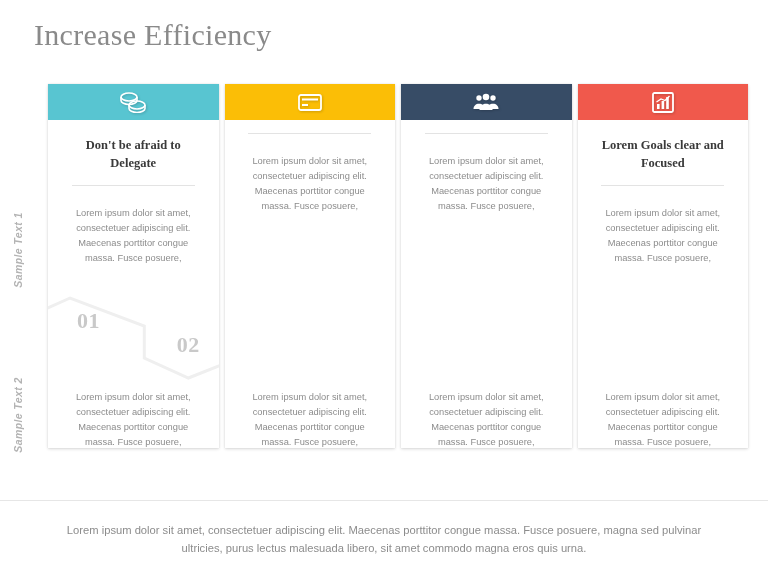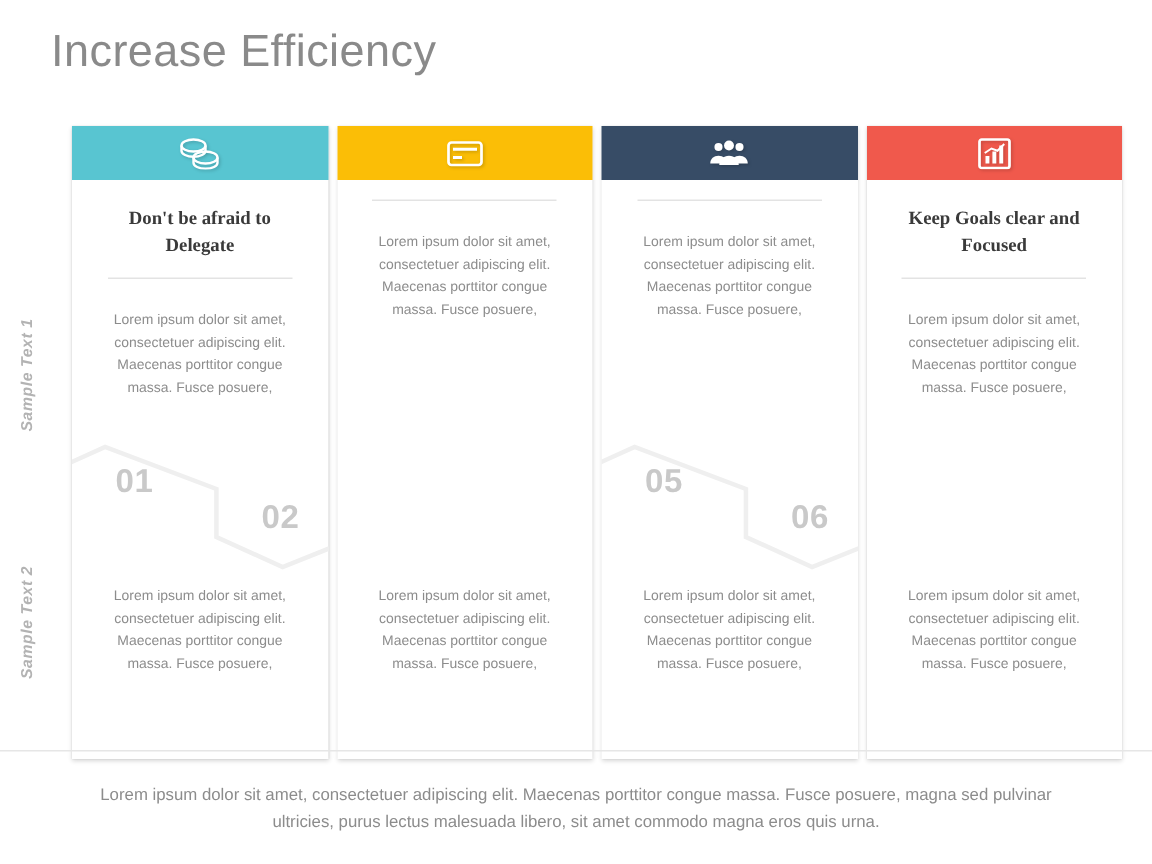--- a/index.html
+++ b/index.html
@@ -13,20 +13,21 @@
 
   
   #page-title{
     position:absolute;
     left:34px; top:18px;
     font-size:30px;
     font-weight:400;
     color:#8a8a8a;
     letter-spacing:.3px;
     white-space:nowrap;
+    font-family:Liberation Serif, serif;
   }
 
   
   .side-label{
     position:absolute;
     left:0; width:36px;
     font-size:10.5px;
     font-style:italic;
     font-weight:bold;
     color:#b3b3b3;
@@ -38,21 +39,21 @@
   #side-label-2{ top:365px; height:100px; }
   .side-label .side-wrap{
     position:absolute; left:50%; top:50%;
     transform:translate(-50%,-50%) rotate(-90deg);
   }
 
   
   #cards{
     position:absolute;
     left:48px; top:84px;
-    width:700px; height:422px;
+    width:700px; height:364px;
     display:flex;
     gap:6px;
   }
   .card{
     flex:1 1 0;
     position:relative;
     background:#ffffff;
     box-shadow:0 1px 3px rgba(0,0,0,.16), 0 0 1px rgba(0,0,0,.10);
     display:flex;
     flex-direction:column;
@@ -89,20 +90,21 @@
   }
   .body-text.lower{ margin-top:0; }
 
   
   .numband{
     position:absolute;
     left:0; right:0;
     top:208px;
     height:92px;
     pointer-events:none;
+    font-family:Liberation Serif, serif;
   }
   .numband svg{ position:absolute; inset:0; width:100%; height:100%; }
   .num{
     position:absolute;
     font-size:22px;
     font-weight:bold;
     color:#c9c9c9;
     letter-spacing:.5px;
   }
   .num.odd { left:17%;  top:16px; }
@@ -196,45 +198,38 @@
           <circle cx="21" cy="6" r="2.7" fill="#fff"></circle>
           <circle cx="14" cy="5" r="3.3" fill="#fff"></circle>
           <path d="M1.5 17c0-3.2 2.4-5.2 5.5-5.2s5.5 2 5.5 5.2z" fill="#fff"></path>
           <path d="M15.5 17c0-3.2 2.4-5.2 5.5-5.2s5.5 2 5.5 5.2z" fill="#fff"></path>
           <path d="M7.5 18c0-3.8 2.9-6.2 6.5-6.2s6.5 2.4 6.5 6.2z" fill="#fff"></path>
         </svg>
       </span>
     </div>
     <div class="divider"></div>
     <div class="body-text">Lorem ipsum dolor sit amet, consectetuer adipiscing elit. Maecenas porttitor congue massa. Fusce posuere,</div>
-    <div class="numband">
-      <svg viewBox="0 0 170 92" preserveAspectRatio="none">
-        <path d="M-40 34 L22 6 L96 34 L96 66 L140 86 L210 58" fill="none" stroke="#efefef" stroke-width="3"></path>
-      </svg>
-      <span class="num odd">05</span>
-      <span class="num even">06</span>
-    </div>
     <div class="lower-wrap">
       <div class="body-text lower">Lorem ipsum dolor sit amet, consectetuer adipiscing elit. Maecenas porttitor congue massa. Fusce posuere,</div>
     </div>
   </div>
 
   <div class="card">
     <div class="card-head" style="background:#F0594C">
       <span>
         <svg width="22" height="21" viewBox="0 0 22 21">
           <rect x="1" y="1" width="20" height="19" rx="1.5" fill="none" stroke="#fff" stroke-width="1.8"></rect>
           <rect x="5" y="12" width="2.6" height="5" fill="#fff"></rect>
           <rect x="9.6" y="9" width="2.6" height="8" fill="#fff"></rect>
           <rect x="14.2" y="5" width="2.6" height="12" fill="#fff"></rect>
           <path d="M4.5 10 L9 7 L13 8.5 L17.5 4" fill="none" stroke="#fff" stroke-width="1.3"></path>
         </svg>
       </span>
     </div>
-    <div class="card-title">Keep Goals clear and Focused</div>
+    <div class="card-title">Lorem Goals clear and Focused</div>
     <div class="divider"></div>
     <div class="body-text">Lorem ipsum dolor sit amet, consectetuer adipiscing elit. Maecenas porttitor congue massa. Fusce posuere,</div>
     <div class="lower-wrap">
       <div class="body-text lower">Lorem ipsum dolor sit amet, consectetuer adipiscing elit. Maecenas porttitor congue massa. Fusce posuere,</div>
     </div>
   </div>
 
 </div>
 
 <div id="footer-divider"></div>

